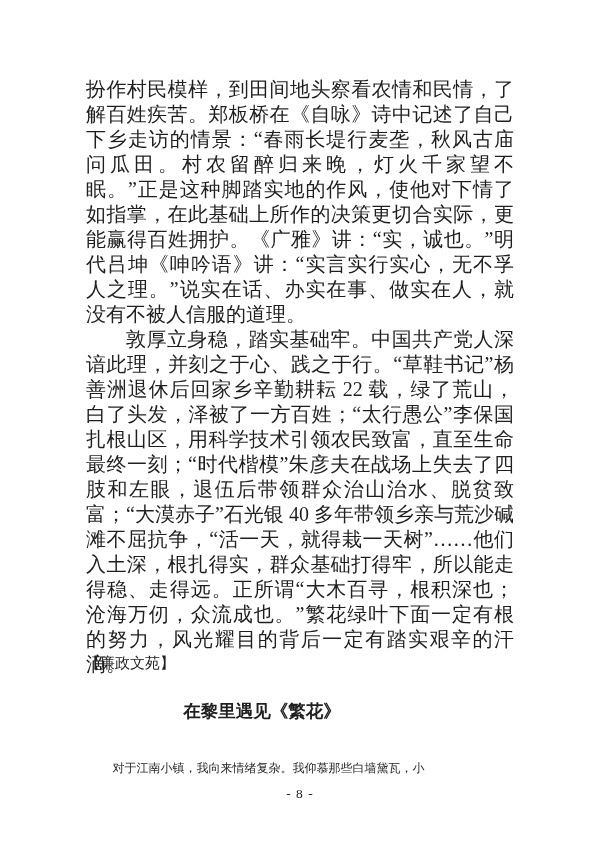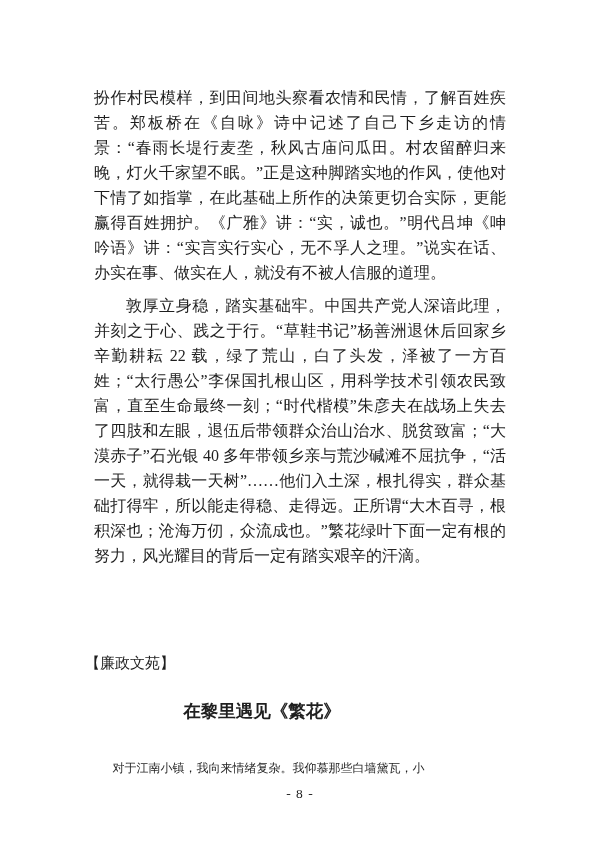--- a/index.html
+++ b/index.html
@@ -16,22 +16,22 @@
     font-family: "Liberation Serif", "DejaVu Serif", serif;
     color: #1f1f1f;
   }
   .content {
     position: absolute;
     left: 86px;
     top: 77px;
     width: 428px;
   }
   .para {
-    margin: 8px;
-    font-size: 16px;
+    margin: 0;
+    font-size: 20px;
     line-height: 25px;
     text-align: justify;
     text-justify: inter-character;
     word-break: break-all;
     overflow-wrap: anywhere;
   }
   .para.indent {
     text-indent: 2em;
   }
   .section-header {

